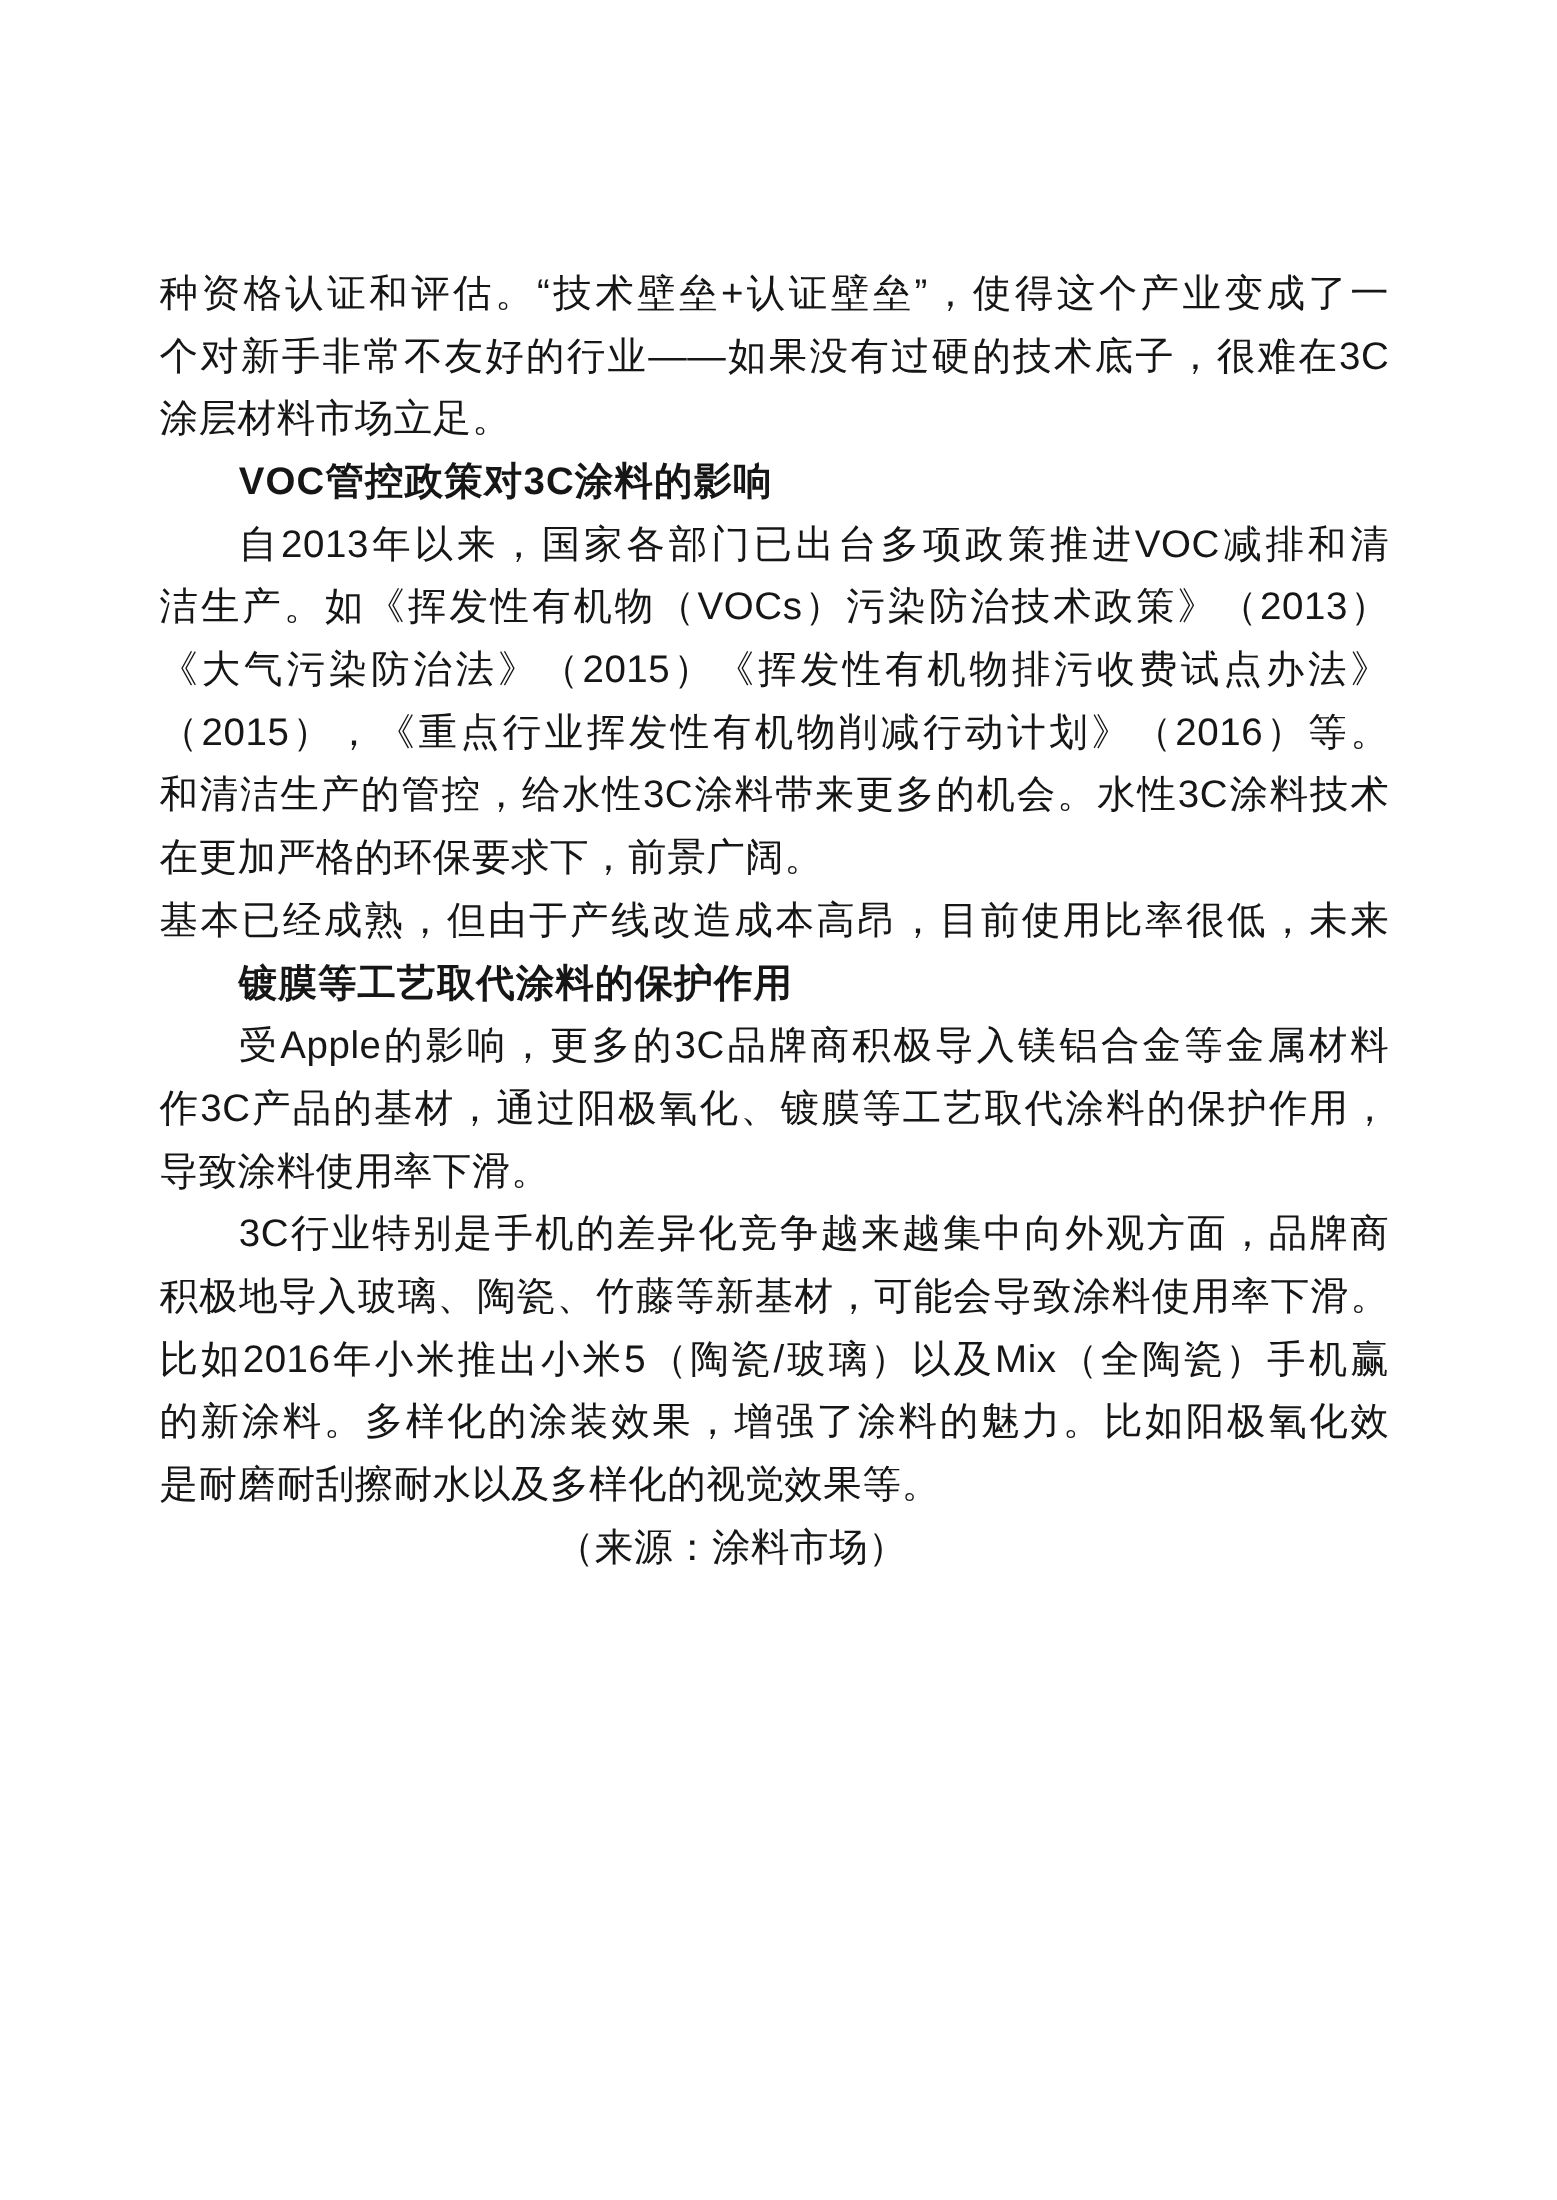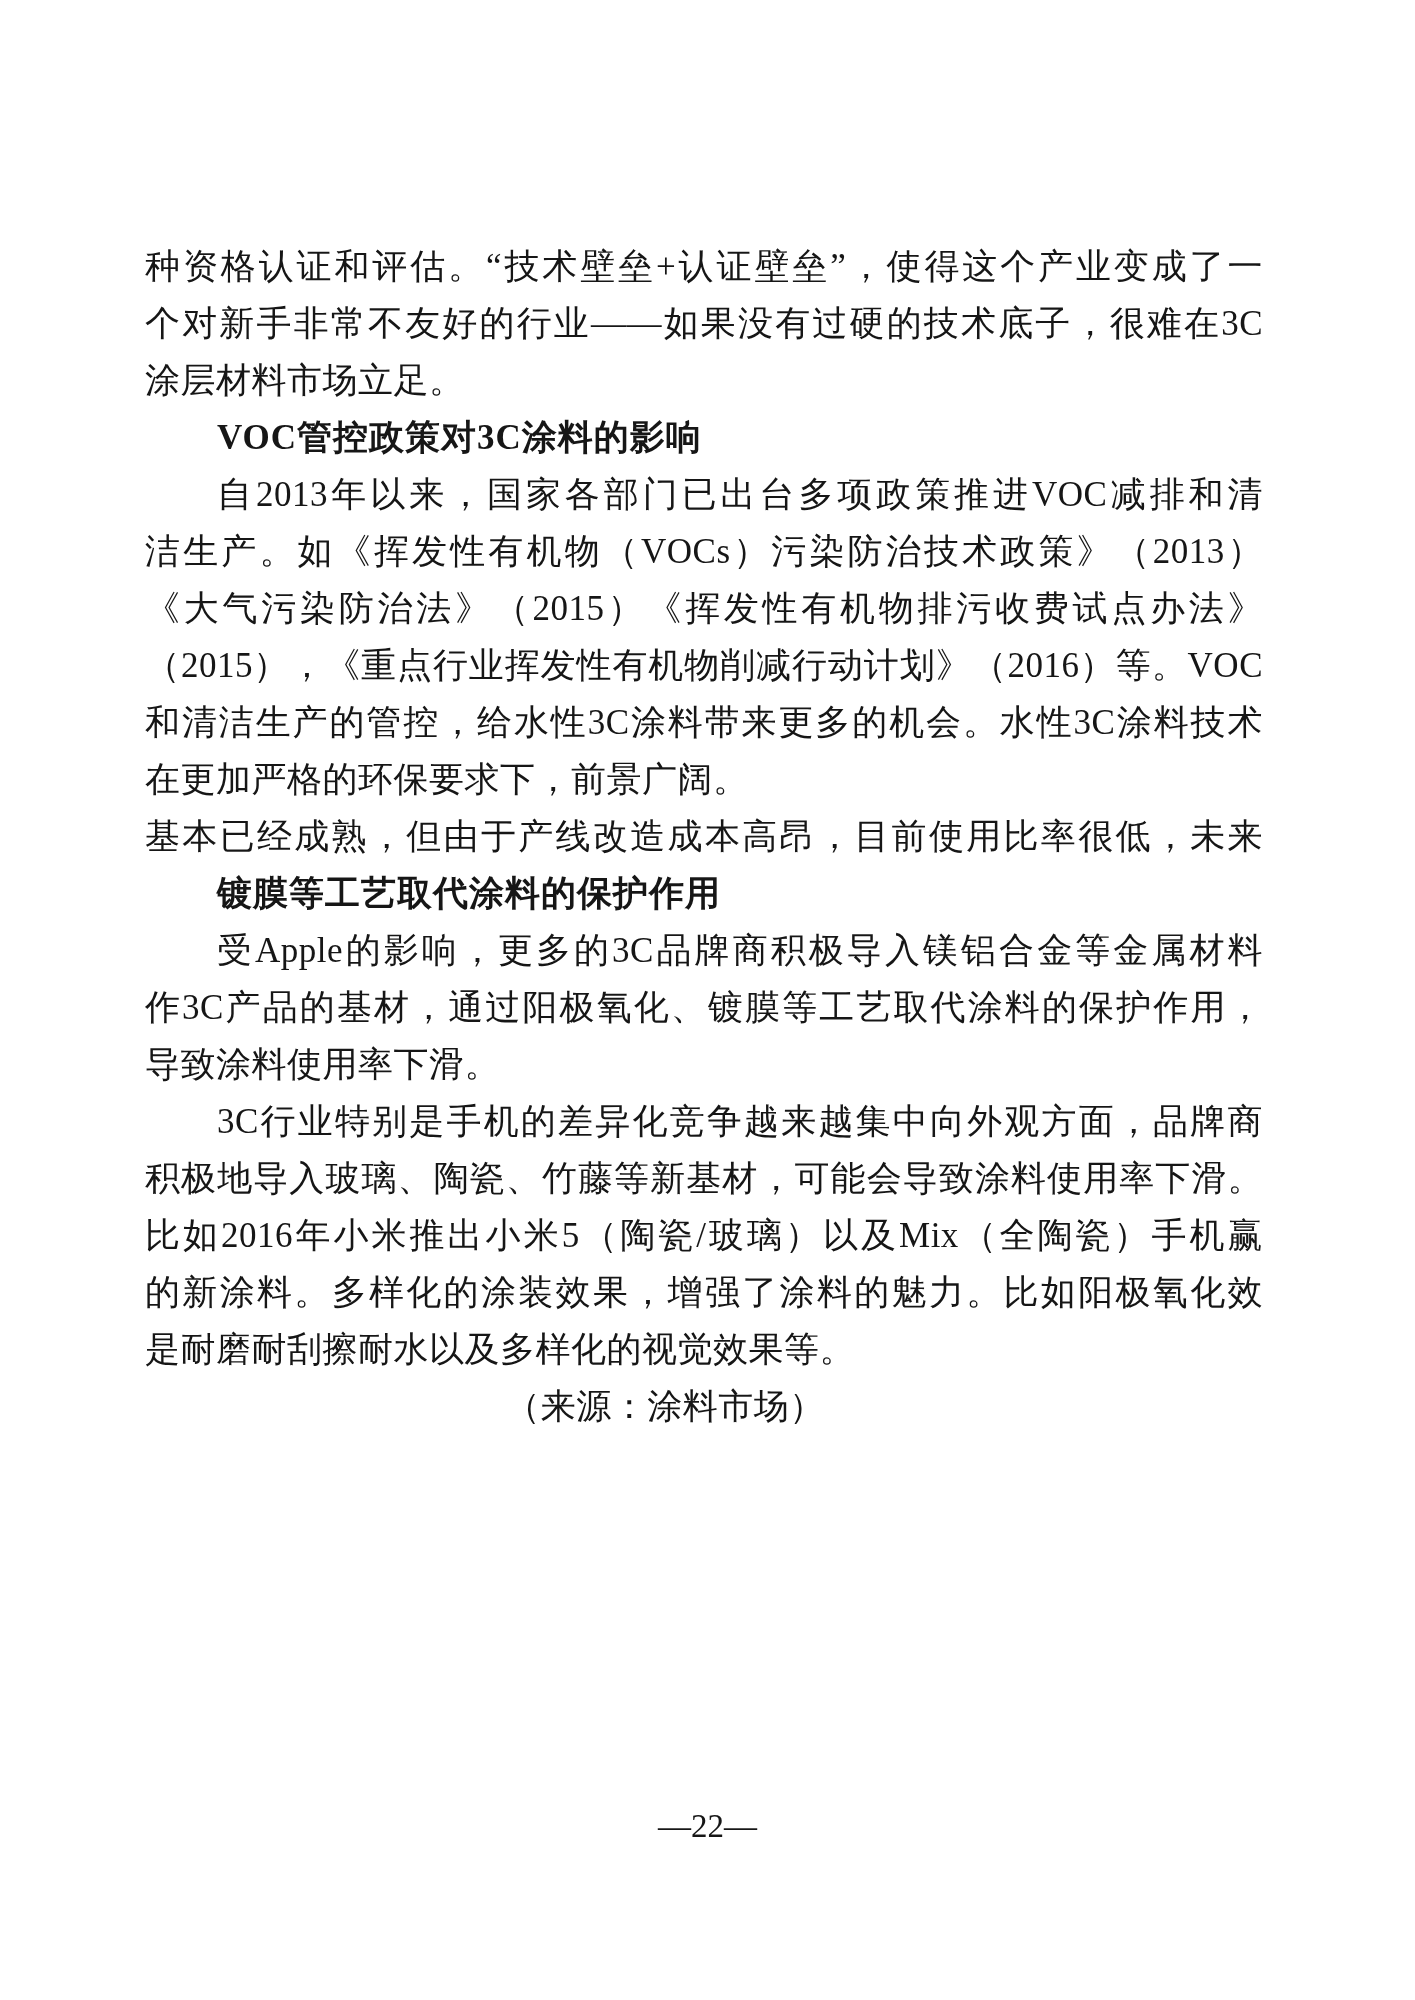--- a/index.html
+++ b/index.html
@@ -3,21 +3,21 @@
 <meta charset="utf-8">
 <style>
   * { margin: 0; padding: 0; box-sizing: border-box; }
   html, body { background: #ffffff; }
   .page {
     position: relative;
     width: 1415px;
     height: 2000px;
     background: #ffffff;
     color: #161616;
-    font-family: Liberation Serif, serif;
+    font-family: Liberation Sans, sans-serif;
     overflow: hidden;
   }
   .text-body {
     position: absolute;
     left: 145px;
     top: 238px;
     width: 1118px;
   }
   .line {
     font-size: 35px;
@@ -88,16 +88,13 @@
         <div class="line indent stretch">3C行业特别是手机的差异化竞争越来越集中向外观方面，品牌商</div>
         <div class="line stretch">积极地导入玻璃、陶瓷、竹藤等新基材，可能会导致涂料使用率下滑。</div>
         <div class="line stretch">比如2016年小米推出小米5（陶瓷/玻璃）以及Mix（全陶瓷）手机赢</div>
         <div class="line stretch">的新涂料。多样化的涂装效果，增强了涂料的魅力。比如阳极氧化效</div>
         <div class="line">是耐磨耐刮擦耐水以及多样化的视觉效果等。</div>
       </div>
       <div class="block block-source">
         <div class="line">（来源：涂料市场）</div>
       </div>
     </main>
-  <div class="page-number">
-    <span>—22—</span>
-  </div>
 </div>
 
 </body></html>

